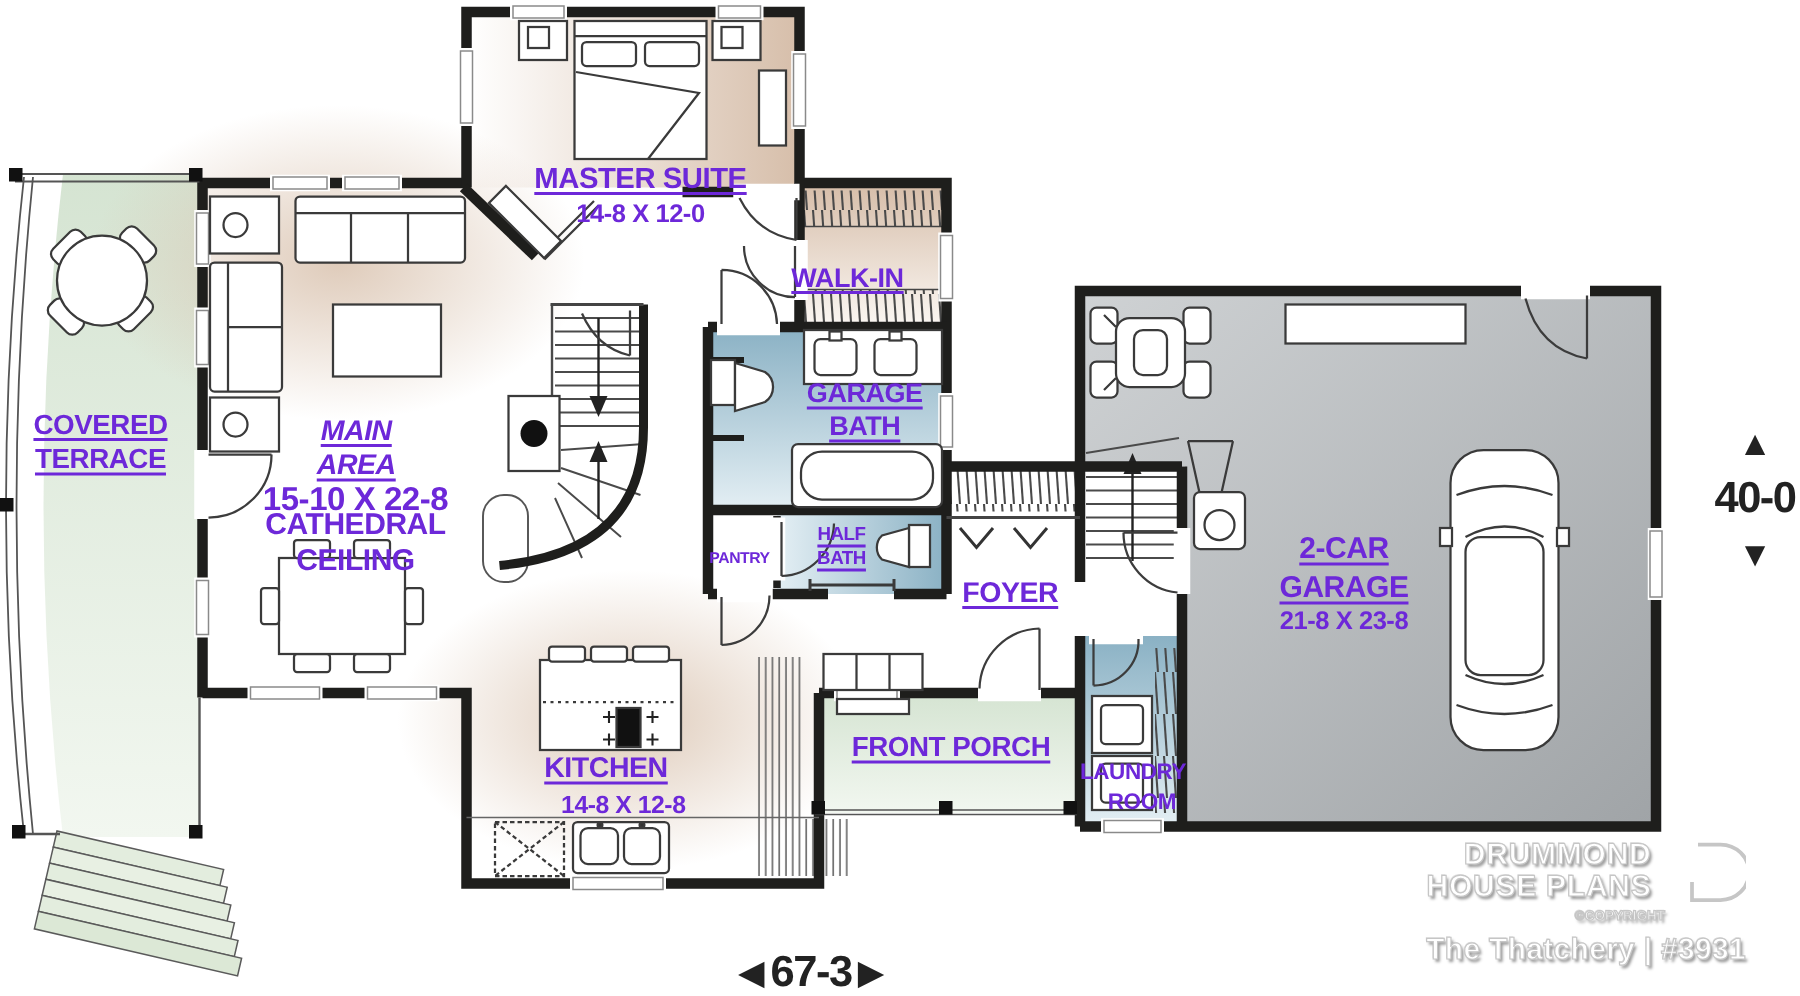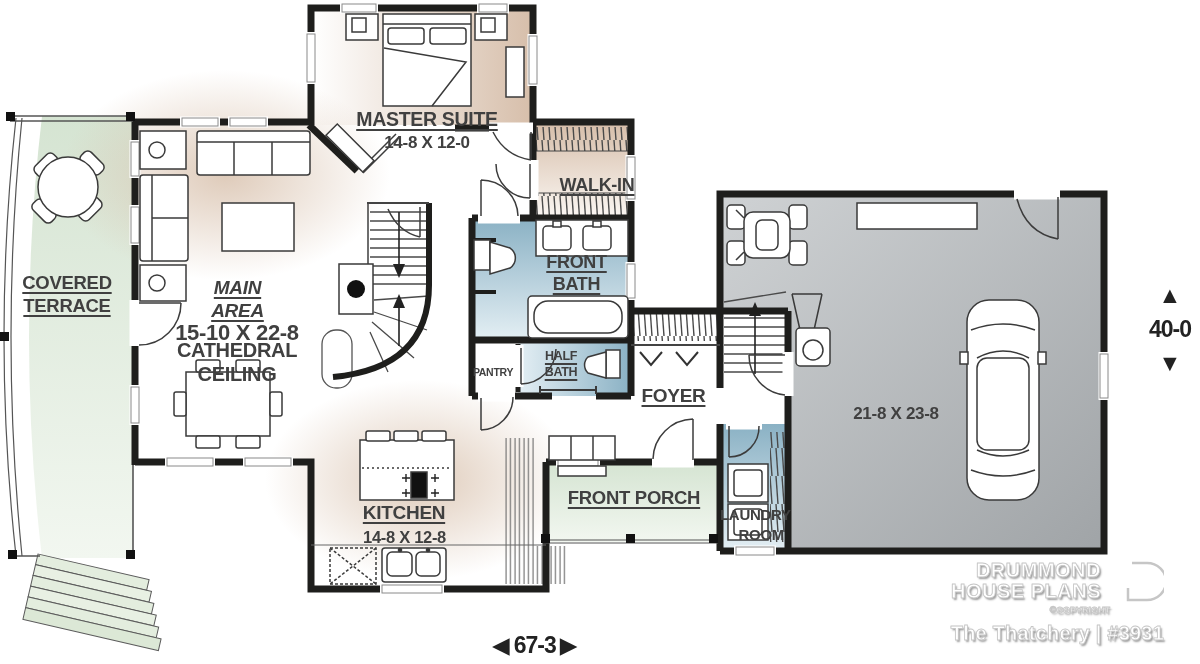--- a/index.html
+++ b/index.html
@@ -1,26 +1,26 @@
 <!DOCTYPE html>
 <html><head>
 <meta charset="utf-8">
 <style>
   html,body{margin:0;padding:0;background:#fff;}
   #stage{position:relative;width:1200px;height:664px;background:#fff;overflow:hidden;
          font-family:"Liberation Sans","DejaVu Sans",sans-serif;}
   #plan-svg{position:absolute;left:0;top:0;}
-  .lbl{position:absolute;font-weight:bold;color:#404040;text-align:center;
+  .lbl{position:absolute;font-weight:bold;color:#6d28d9;text-align:center;
        line-height:1.22;letter-spacing:-0.3px;}
   .u{text-decoration:underline;text-underline-offset:3px;text-decoration-thickness:2px;}
   .dimv{position:absolute;display:flex;flex-direction:column;align-items:center;
         color:#222;font-weight:bold;}
   .dimh{position:absolute;display:flex;flex-direction:row;align-items:center;gap:4px;
         color:#222;font-weight:bold;}
-  .dim-num{font-size:23px;letter-spacing:-1px;text-align:center;}
+  .dim-num{font-size:29px;letter-spacing:-1px;text-align:center;}
   .tri{font-size:23px;line-height:1;}
   .branding{position:absolute;left:942px;top:558px;width:222px;text-align:right;}
   .embossed{color:#ffffff;-webkit-text-stroke:0.8px #c6c6c6;
             text-shadow:1.5px 2px 2px #979797, -0.5px -0.5px 0 #e2e2e2;}
   .brandrow{display:flex;justify-content:flex-end;align-items:center;gap:19px;}
   .brandlines{text-align:right;font-weight:bold;font-size:20px;line-height:1.05;letter-spacing:0.5px;}
   .copyright{font-size:9px;font-weight:bold;padding-right:54px;margin-top:1px;}
   .plan-title{font-size:20px;font-weight:bold;margin-top:7px;letter-spacing:0.2px;}
 </style>
 </head>
@@ -378,37 +378,38 @@
 
 <div class="lbl u" style="left:14px;top:272px;width:106px;font-size:18.5px;">COVERED TERRACE</div>
 
 <div class="lbl u" style="left:352px;top:108px;width:150px;font-size:19.5px;">MASTER SUITE</div>
 <div class="lbl" style="left:372px;top:133px;width:110px;font-size:17px;">14-8 X 12-0</div>
 
 <div class="lbl u" style="left:200px;top:276px;width:75px;font-size:19px;font-style:italic;">MAIN AREA</div>
 <div class="lbl" style="left:172px;top:320px;width:130px;font-size:22px;">15-10 X 22-8</div>
 <div class="lbl" style="left:148px;top:338px;width:178px;font-size:20px;">CATHEDRAL CEILING</div>
 
-<div class="lbl u" style="left:548px;top:175px;width:98px;font-size:18px;">WALK-IN</div>
-
-<div class="lbl u" style="left:530px;top:252px;width:93px;font-size:18px;">FRONT BATH</div>
+<div class="lbl u" style="left:516px;top:175px;width:98px;font-size:18px;">WALK-IN</div>
+
+<div class="lbl u" style="left:530px;top:252px;width:93px;font-size:18px;">GARAGE BATH</div>
 
 <div class="lbl" style="left:470px;top:366px;width:46px;font-size:10.5px;text-align:center;">PANTRY</div>
 
 <div class="lbl u" style="left:537px;top:348px;width:48px;font-size:12.5px;line-height:1.3;">HALF BATH</div>
 
 <div class="lbl u" style="left:636px;top:384px;width:75px;font-size:19px;">FOYER</div>
 
 <div class="lbl u" style="left:560px;top:487px;width:148px;font-size:18.5px;">FRONT PORCH</div>
 
 <div class="lbl u" style="left:358px;top:501px;width:92px;font-size:19px;">KITCHEN</div>
-<div class="lbl" style="left:352px;top:527px;width:105px;font-size:16.5px;">14-8 X 12-8</div>
+<div class="lbl" style="left:352px;top:527px;width:105px;font-size:16.5px;text-align:right;">14-8 X 12-8</div>
 
 <div class="lbl" style="left:720px;top:505px;width:64px;font-size:15px;line-height:1.3;text-align:right;">LAUNDRY ROOM</div>
 
+<div class="lbl u" style="left:852px;top:354px;width:88px;font-size:20px;line-height:1.28;">2-CAR GARAGE</div>
 <div class="lbl" style="left:840px;top:404px;width:112px;font-size:17px;text-align:center;">21-8 X 23-8</div>
 
 <div class="dimv" style="left:1140px;top:284px;width:60px;">
   <span class="tri">▲</span>
   <span class="dim-num" style="margin:9px 0;">40-0</span>
   <span class="tri">▼</span>
 </div>
 
 <div class="dimh" style="left:492px;top:632px;">
   <span class="tri">◀</span>

